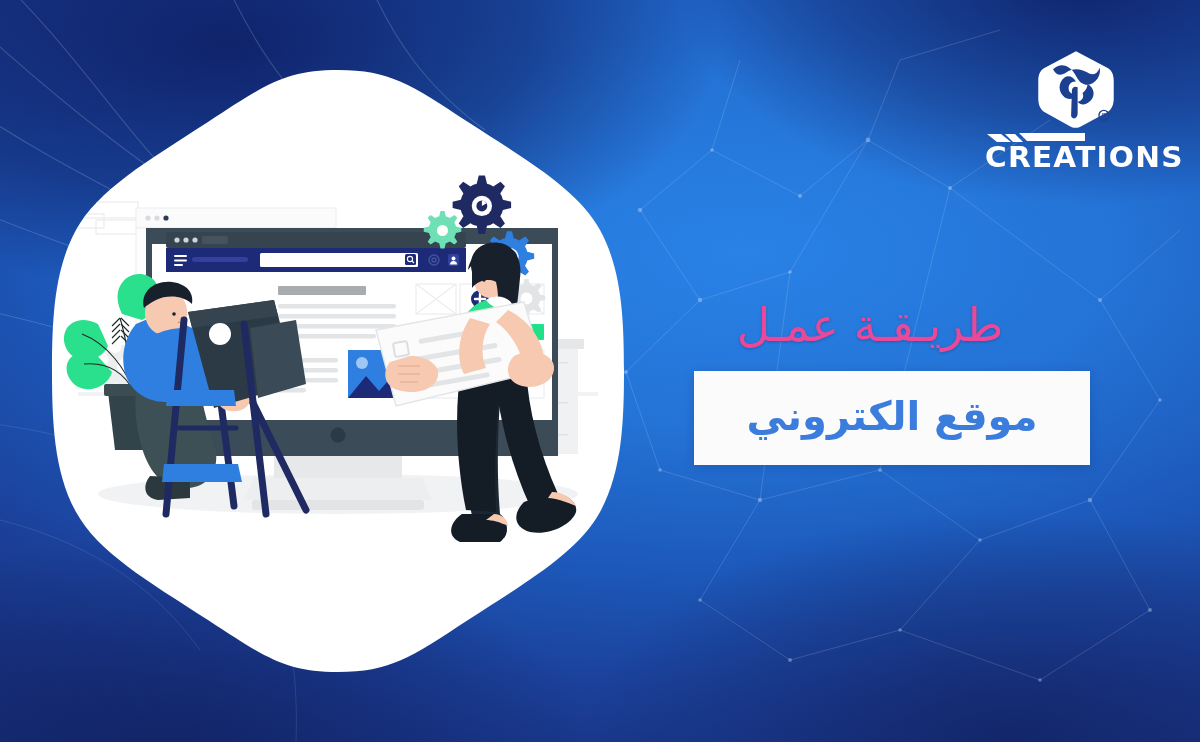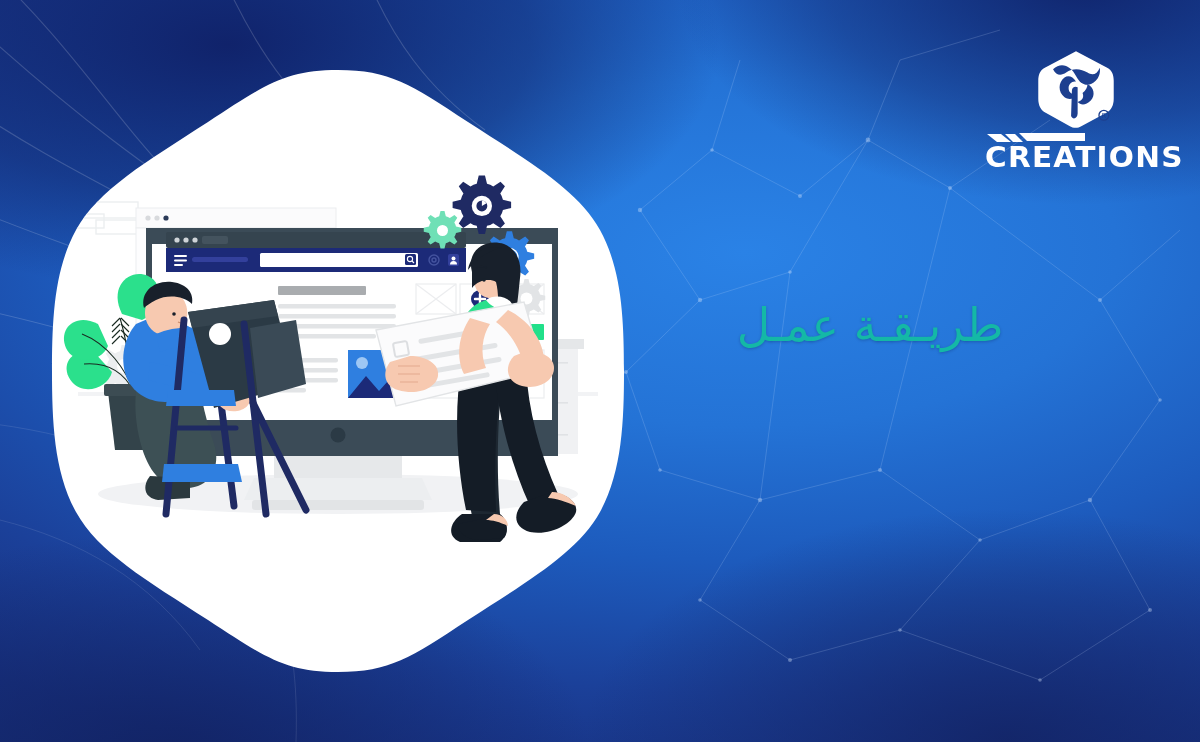--- a/index.html
+++ b/index.html
@@ -49,21 +49,21 @@
     position:absolute;left:0;top:92px;width:180px;
     font-family:"DejaVu Sans","Liberation Sans",sans-serif;
     font-weight:bold;font-size:29px;letter-spacing:1.2px;
     color:#ffffff;text-align:left;line-height:34px;
     transform:scaleX(1.02);transform-origin:left center;
   }
 
   
   .headline{
     position:absolute;left:640px;top:296px;width:460px;
-    text-align:center;color:#14b8a6;
+    text-align:center;color:#ec4899;
     font-size:46px;line-height:58px;font-weight:400;
     direction:rtl;letter-spacing:1px;
     text-shadow:0 1px 3px rgba(0,20,60,.25);
   }
   .subbox{
     position:absolute;left:694px;top:371px;width:396px;height:94px;
     background:#fbfbfb;
     box-shadow:0 2px 10px rgba(5,25,70,.18);
   }
   .subbox-text{
@@ -464,14 +464,17 @@
       <path d="M2 2 L16 2 L26 10 L12 10 Z" fill="#ffffff"></path>
       <path d="M20 2 L30 2 L38 10 L28 10 Z" fill="#ffffff"></path>
       <path d="M34 1 L100 1 L100 9 L42 9 Z" fill="#ffffff"></path>
     </svg>
 
     <div class="logo-word">CREATIONS</div>
   </div>
 
   <div class="headline">طريـقـة عمـل</div>
 
+  <div class="subbox">
+    <div class="subbox-text">موقع الكتروني</div>
+  </div>
 
 </div>
 
 </body></html>

